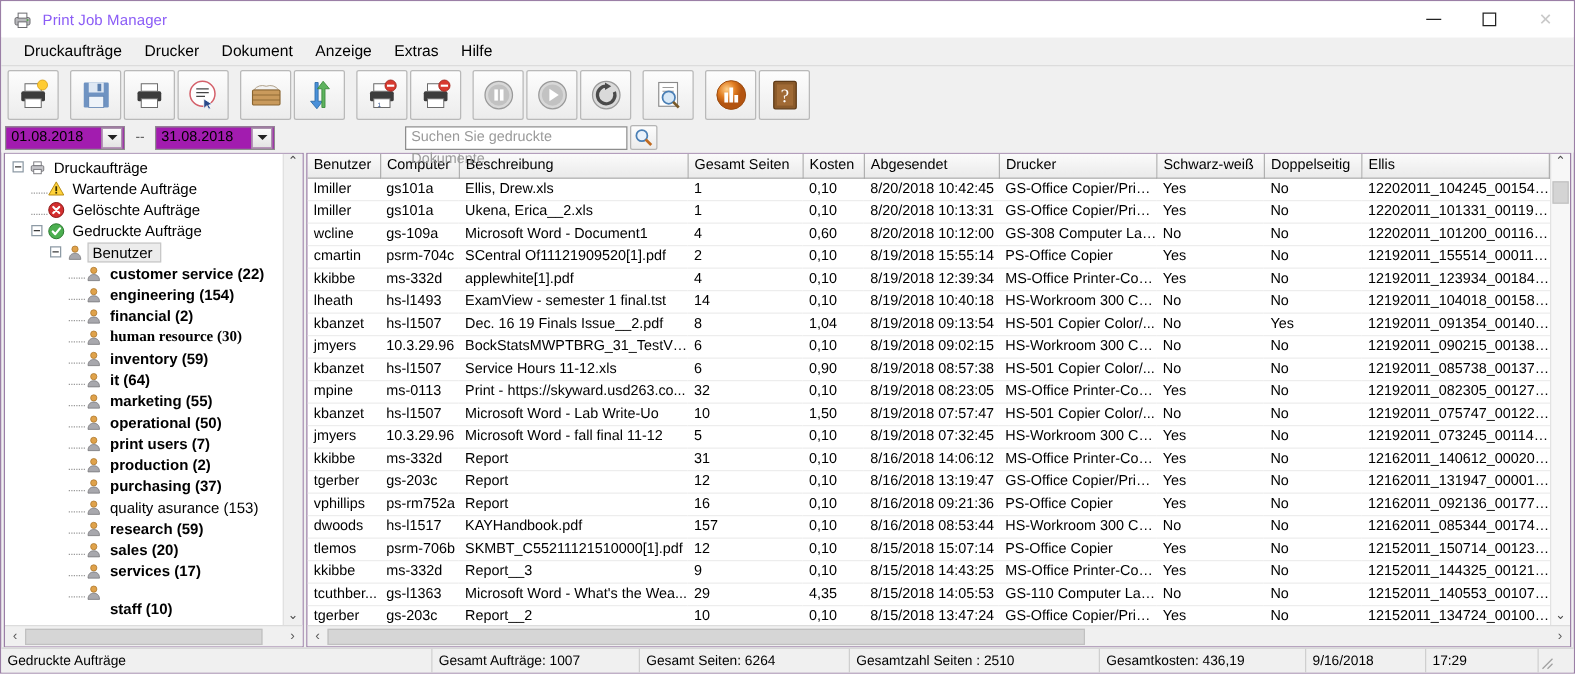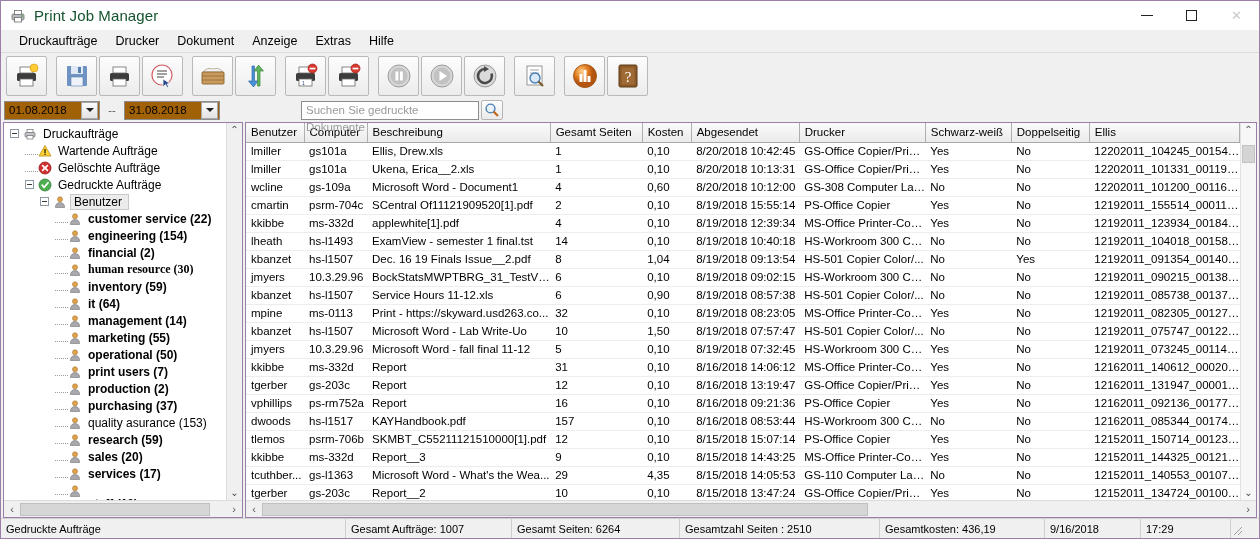--- a/index.html
+++ b/index.html
@@ -25,21 +25,21 @@
     background:#ffffff;
     display:flex; align-items:center;
     padding-left:8px;
     position:relative;
   }
   .titlebar .app-icon {
     width:18px; height:18px; margin-right:7px;
     position:relative; flex:none;
   }
   .titlebar .title-text {
-    font-size:15px; color:#14532d; letter-spacing:0.1px;
+    font-size:12px; color:#8b5cf6; letter-spacing:0.1px;
   }
   .winbtns { position:absolute; right:0; top:0; height:29px; display:flex; }
   .winbtn {
     width:45px; height:29px;
     display:flex; align-items:center; justify-content:center;
     font-size:13px; color:#333;
   }
   .winbtn.close { color:#c9c9c9; }
   .winbtn .sq { width:11px; height:11px; border:1.4px solid #222; }
   .winbtn .dash { width:12px; height:1.4px; background:#222; }
@@ -74,35 +74,35 @@
   
   .filterbar {
     height:24px; min-height:24px;
     background:#f0f0f0;
     display:flex; align-items:center;
     padding:0 3px;
     position:relative;
   }
   .datebox {
     width:96px; height:19px;
-    background:#a16207; border:1px solid #8d8d8d;
+    background:#a21caf; border:1px solid #8d8d8d;
     display:flex; align-items:center; justify-content:space-between;
     font-size:11.5px; padding-left:4px; color:#000;
   }
   .datebox .drop {
     width:17px; height:17px; margin:0 1px 0 0;
     background:linear-gradient(#fbfbfb,#e3e3e3);
     border:1px solid #a8a8a8;
     display:flex; align-items:center; justify-content:center;
   }
   .caret-dn {
     width:0;height:0;border-left:4px solid transparent;border-right:4px solid transparent;border-top:4px solid #222;
   }
   .dash-sep { width:24px; text-align:center; color:#555; font-size:11px; }
-  .searchwrap { position:absolute; left:300px; top:2px; display:flex; align-items:center; }
+  .searchwrap { position:absolute; left:323px; top:2px; display:flex; align-items:center; }
   .searchbox {
     width:178px; height:19px;
     background:#fff; border:1px solid #8d8d8d;
     font-size:11.5px; color:#9a9a9a;
     padding:0 0 0 4px; line-height:17px;
   }
   .searchbtn {
     width:22px; height:20px; margin-left:2px;
     background:linear-gradient(#fdfdfd,#ebebeb);
     border:1px solid #b5b5b5; border-radius:2px;
@@ -510,29 +510,20 @@
               <span class="lbl" style="font-weight: bold;">inventory (59)</span>
             </div>
             <div class="tnode">
               <span style="display: inline-block; flex: 0 0 auto; width: 51px; height: 17px;"></span>
               <span style="width: 13px; flex: 0 0 auto; height: 1px; border-top: 1px dotted rgb(154, 154, 154); margin-top: 8px;"></span>
               <span class="ico"><svg width="14" height="14" viewBox="0 0 14 14">
                   <circle cx="7" cy="4.3" r="2.5" fill="#e0a24a" stroke="#a9762c" stroke-width="0.6"></circle>
                   <path d="M2.4 12.5 C2.4 9 4.5 7.6 7 7.6 C9.5 7.6 11.6 9 11.6 12.5 Z" fill="#a8a8ad" stroke="#75757a" stroke-width="0.6"></path>
                 </svg></span>
               <span class="lbl" style="font-weight: bold;">it (64)</span>
-            </div>
-            <div class="tnode">
-              <span style="display: inline-block; flex: 0 0 auto; width: 51px; height: 17px;"></span>
-              <span style="width: 13px; flex: 0 0 auto; height: 1px; border-top: 1px dotted rgb(154, 154, 154); margin-top: 8px;"></span>
-              <span class="ico"><svg width="14" height="14" viewBox="0 0 14 14">
-                  <circle cx="7" cy="4.3" r="2.5" fill="#e0a24a" stroke="#a9762c" stroke-width="0.6"></circle>
-                  <path d="M2.4 12.5 C2.4 9 4.5 7.6 7 7.6 C9.5 7.6 11.6 9 11.6 12.5 Z" fill="#a8a8ad" stroke="#75757a" stroke-width="0.6"></path>
-                </svg></span>
-              <span class="lbl" style="font-weight: bold;">management (14)</span>
             </div>
             <div class="tnode">
               <span style="display: inline-block; flex: 0 0 auto; width: 51px; height: 17px;"></span>
               <span style="width: 13px; flex: 0 0 auto; height: 1px; border-top: 1px dotted rgb(154, 154, 154); margin-top: 8px;"></span>
               <span class="ico"><svg width="14" height="14" viewBox="0 0 14 14">
                   <circle cx="7" cy="4.3" r="2.5" fill="#e0a24a" stroke="#a9762c" stroke-width="0.6"></circle>
                   <path d="M2.4 12.5 C2.4 9 4.5 7.6 7 7.6 C9.5 7.6 11.6 9 11.6 12.5 Z" fill="#a8a8ad" stroke="#75757a" stroke-width="0.6"></path>
                 </svg></span>
               <span class="lbl" style="font-weight: bold;">marketing (55)</span>
             </div>

